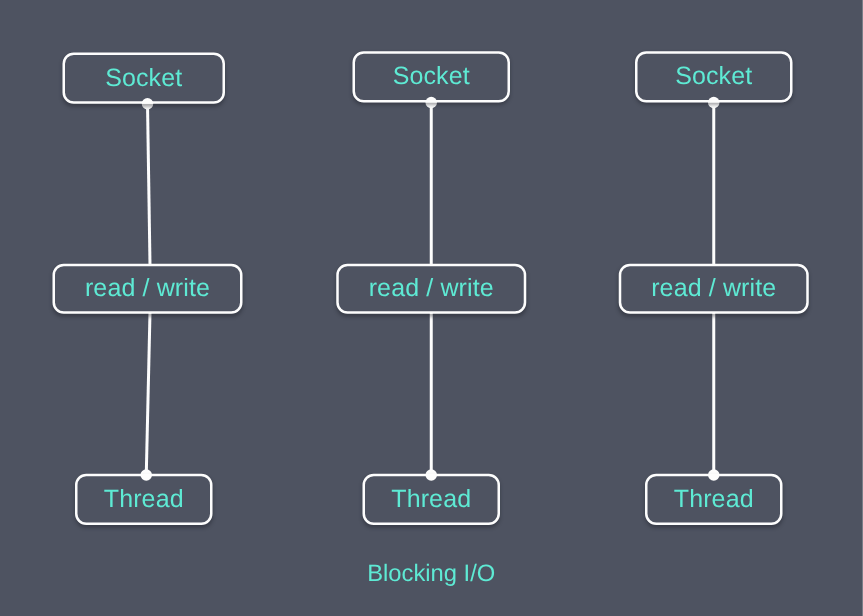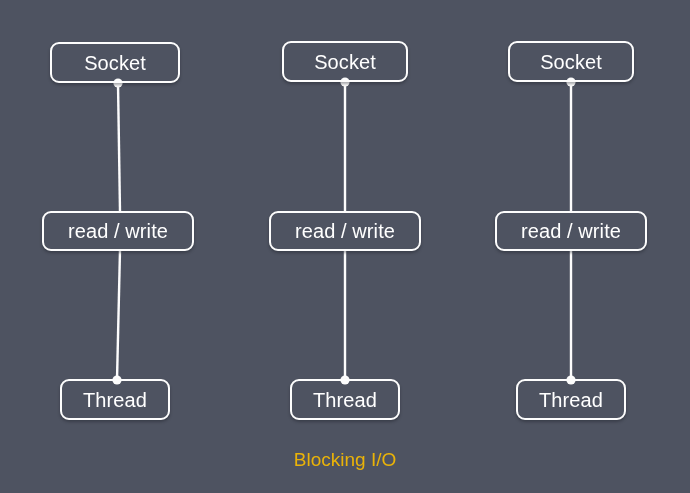--- a/index.html
+++ b/index.html
@@ -28,38 +28,38 @@
   }
   .node {
     position: absolute;
     box-sizing: border-box;
     display: flex;
     align-items: center;
     justify-content: center;
     border: 2px solid #fdfdfd;
     border-radius: 9px;
     background: transparent;
-    color: #ffffff;
+    color: #5eead4;
     font-size: 20px;
     line-height: 1;
     letter-spacing: 0.1px;
     white-space: nowrap;
     box-shadow: 0 2px 3px rgba(26,29,36,0.38);
     z-index: 2;
   }
   .node-label {
     display: block;
     transform: translateY(-0.5px);
   }
   .caption {
     position: absolute;
     left: 0;
     width: 690px;
     text-align: center;
-    color: #eab308;
+    color: #5eead4;
     font-size: 19px;
     line-height: 1;
     white-space: nowrap;
     z-index: 2;
   }
 </style>
 </head>
 <body>
 
 <div id="canvas">

